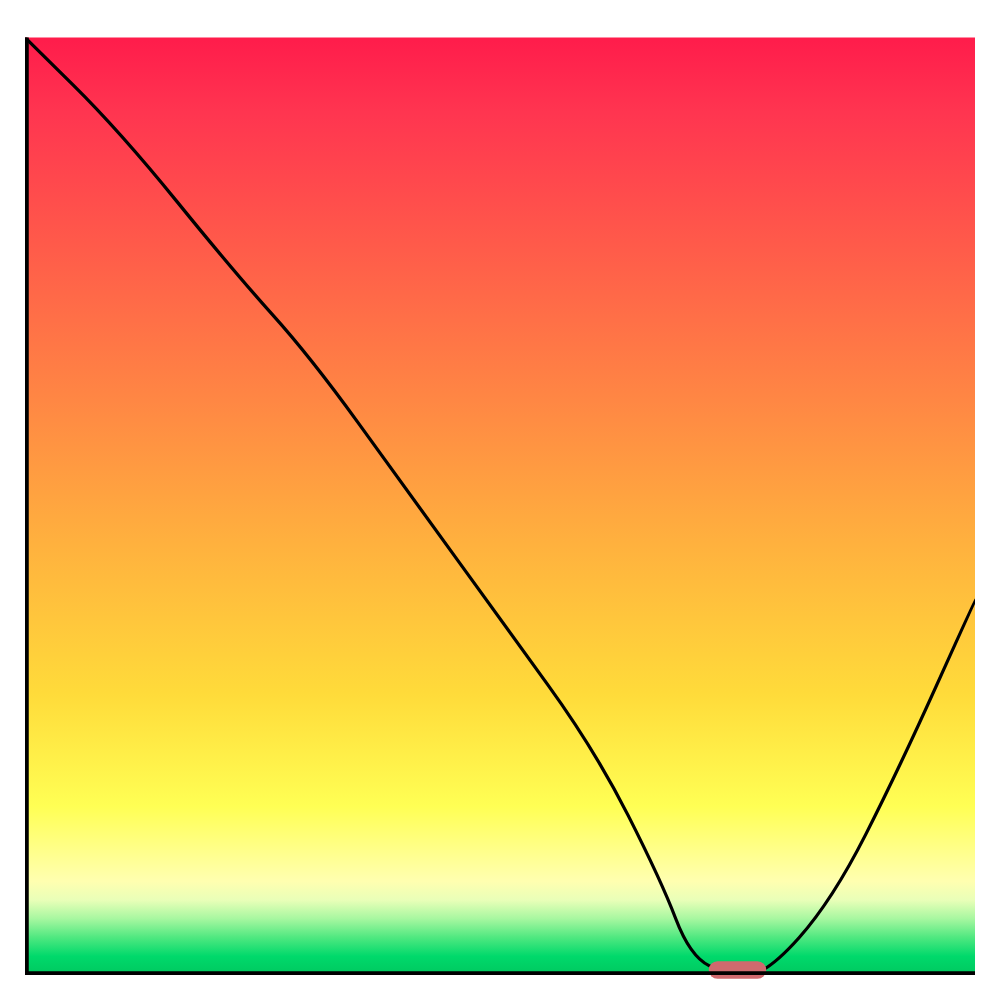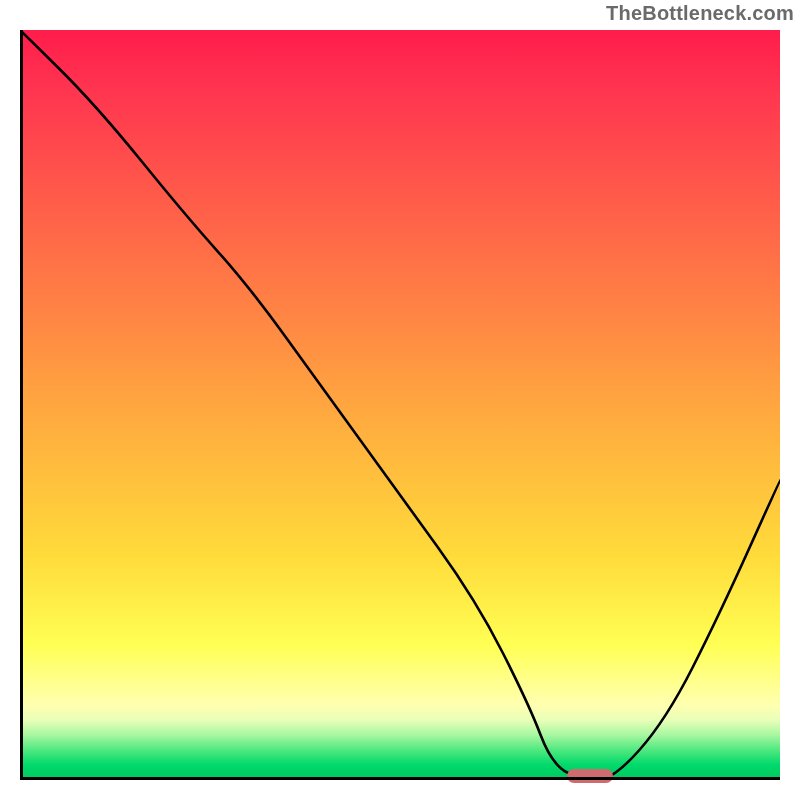--- a/index.html
+++ b/index.html
@@ -68,21 +68,20 @@
     width: 42px;
     height: 14px;
     background: #cf6a6e;
     border-radius: 7px;
   }
 </style>
 </head>
 <body>
 
 <div class="container">
-  <div class="watermark">TheBottleneck.com</div>
 
   <div class="plot">
     <div class="plot-bg"></div>
 
     <svg class="curve" viewBox="0 0 760 750" preserveAspectRatio="none">
       <path id="curve-path" fill="none" stroke="#000" stroke-width="2.6" stroke-linecap="round" stroke-linejoin="round" d="M 0.0 0.0 Q 0.0 0.0 38.0 37.5 Q 76.0 75.0 121.6 131.3 Q 167.2 187.5 197.6 221.3 Q 228.0 255.0 266.0 307.5 Q 304.0 360.0 342.0 412.5 Q 380.0 465.0 418.0 517.5 Q 456.0 570.0 482.6 622.5 Q 509.2 675.0 520.6 705.0 Q 532.0 735.0 547.2 742.5 Q 562.4 750.0 577.6 750.0 Q 592.8 750.0 619.4 720.0 Q 646.0 690.0 672.6 637.5 Q 699.2 585.0 729.6 517.5 T 760.0 450.0"></path>
     </svg>
 
     <div id="marker" class="marker" style="left: 547.2px; width: 45.6px; top: 739px;"></div>
 

